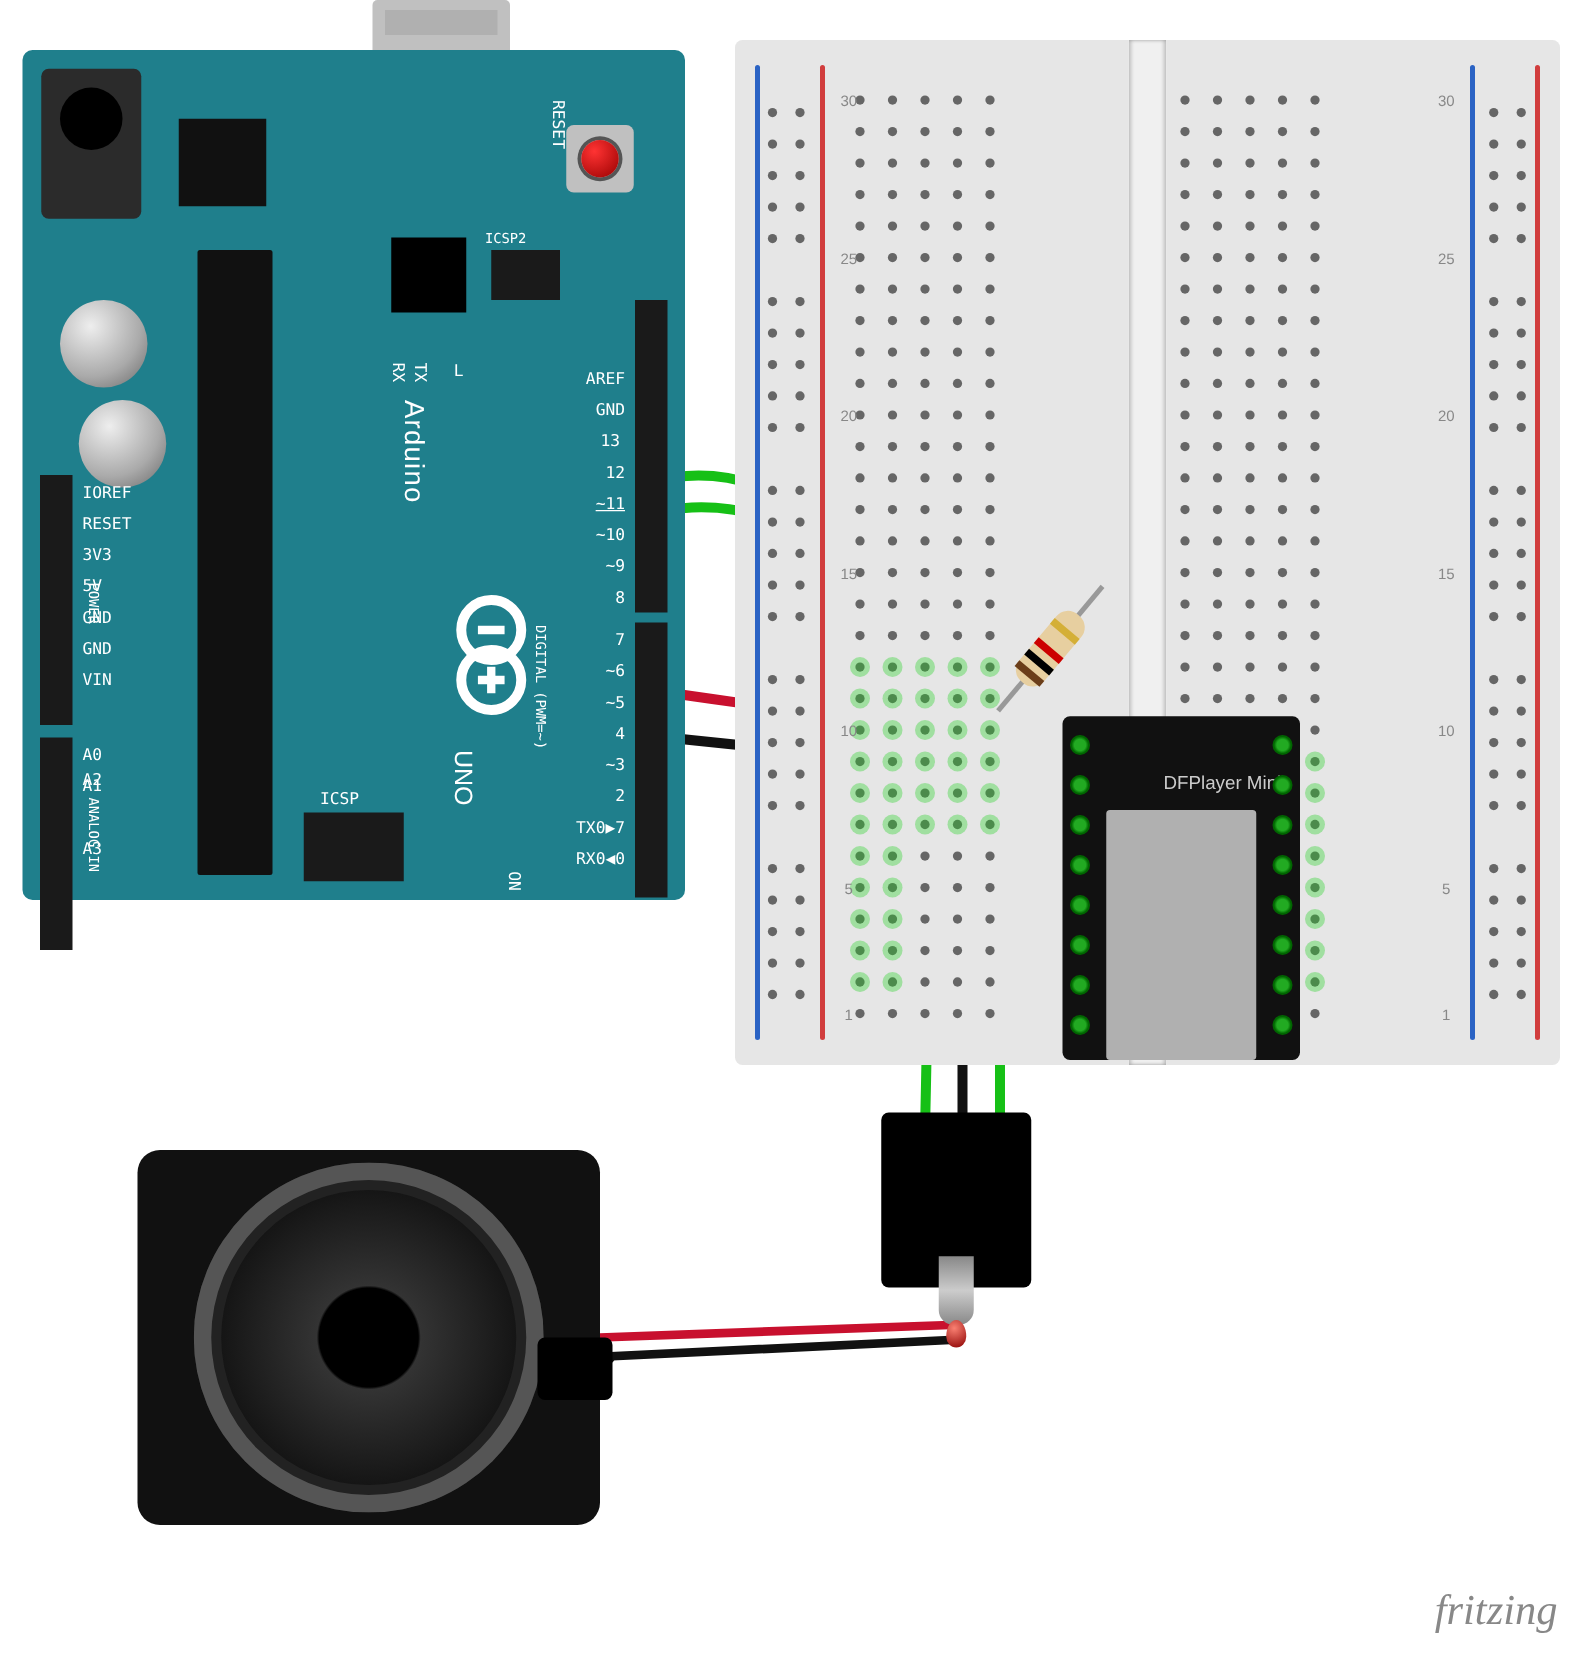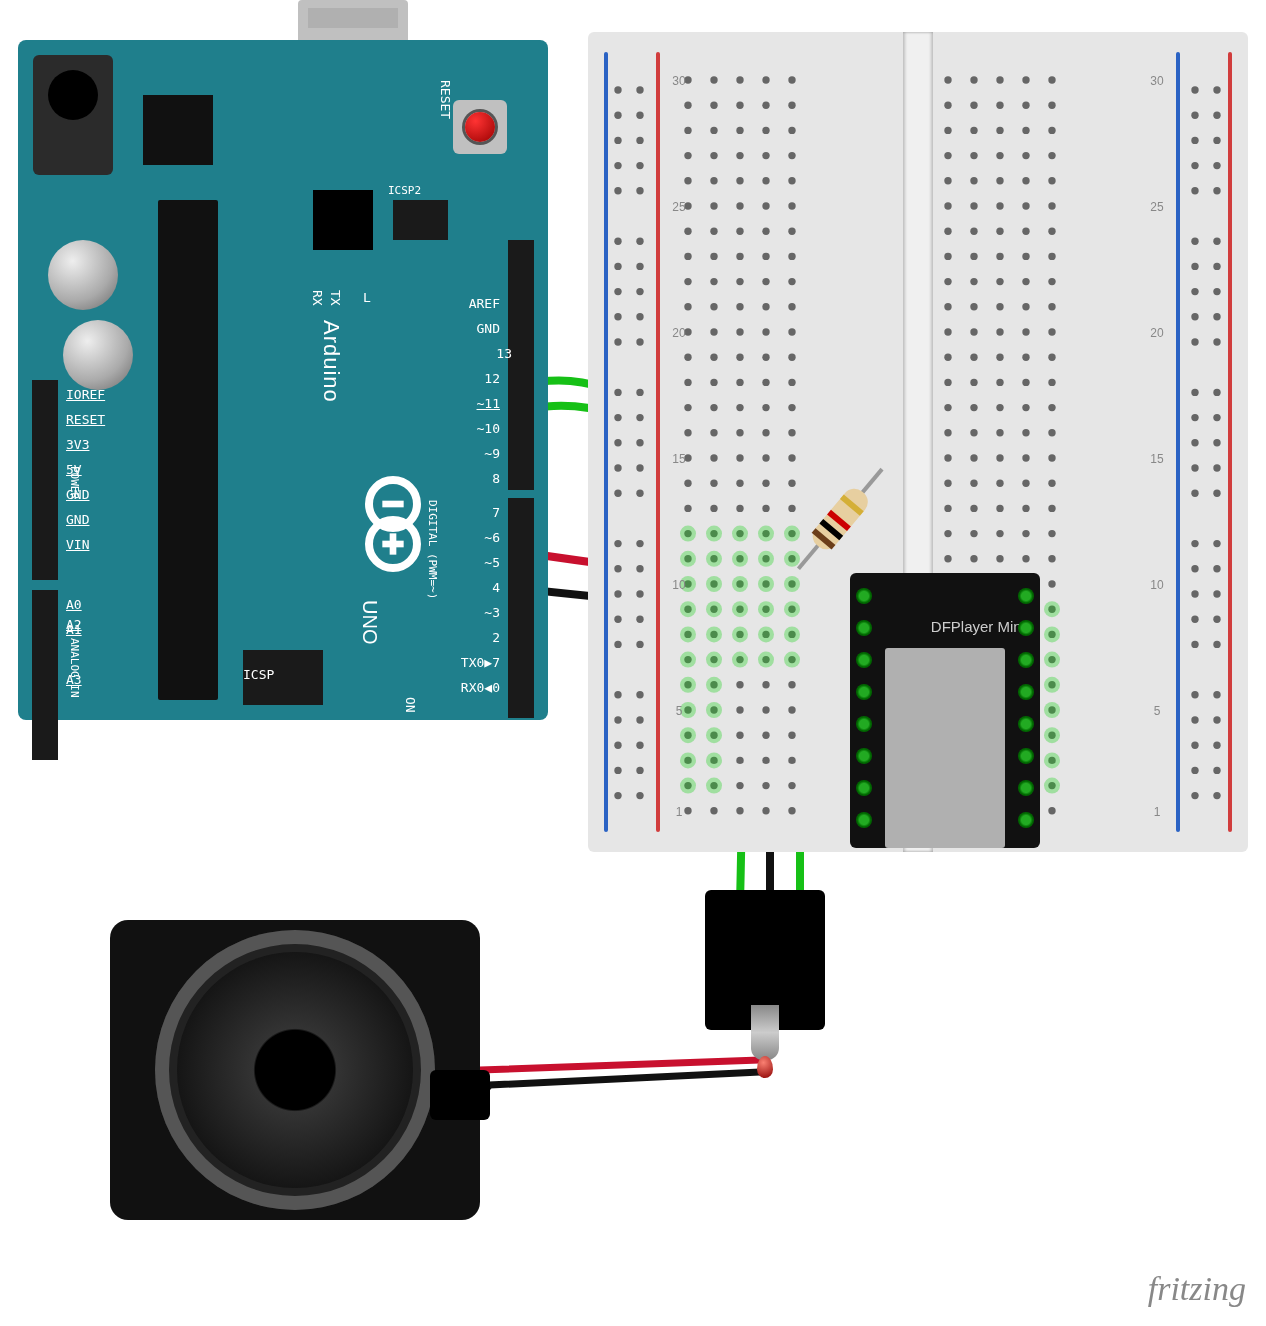--- a/index.html
+++ b/index.html
@@ -127,21 +127,21 @@
   .header-dig2 { right:14px; top:498px; height:220px; }
   .header-pwr  { left:14px;  top:380px; height:200px; }
   .header-ana  { left:14px;  top:590px; height:170px; }
 
   .pin-label {
     position:absolute;
     font-family: monospace;
     font-size: 13px;
     color: #fff;
   }
-  .pin-label.left { text-align:left;text-decoration:underline; }
+  .pin-label.left { text-align:left; }
   .pin-label.right { text-align:right; }
 
   .arduino .brand {
     position:absolute;
     left:300px; top:320px;
     writing-mode: vertical-rl;
     color:#fff;
     font-family: Arial, sans-serif;
     font-size:22px;
     letter-spacing:1px;
@@ -348,21 +348,21 @@
 
   <div class="header header-dig1"></div>
   <div class="header header-dig2"></div>
   <div class="header header-pwr"></div>
   <div class="header header-ana"></div>
 
   <div class="brand">Arduino</div>
   <div class="uno-label">UNO</div>
 
   <div class="pin-label" style="left:420px; top:80px; writing-mode:vertical-rl;">RESET</div>
-  <div class="pin-label" style="left:225px; top:632px;margin-top:35px;">ICSP</div>
+  <div class="pin-label" style="left:238px; top:632px;">ICSP</div>
   <div class="pin-label" style="left:370px; top:184px; font-size:11px;">ICSP2</div>
   <div class="pin-label" style="left:385px; top:697px; writing-mode:vertical-rl;">ON</div>
   <div class="pin-label" style="left:310px; top:290px; writing-mode:vertical-rl;">TX</div>
   <div class="pin-label" style="left:292px; top:290px; writing-mode:vertical-rl;">RX</div>
   <div class="pin-label" style="left:345px; top:290px;">L</div>
   <div class="pin-label" style="left:408px; top:500px; writing-mode:vertical-rl; font-size:11px;">DIGITAL (PWM=~)</div>
   <div class="pin-label" style="left:50px; top:466px; writing-mode:vertical-rl; font-size:11px;">POWER</div>
   <div class="pin-label" style="left:50px; top:638px; writing-mode:vertical-rl; font-size:11px;">ANALOG IN</div>
 
   <div class="pin-label left" style="left:48px; top:387px;">IOREF</div>
@@ -374,21 +374,21 @@
   <div class="pin-label left" style="left:48px; top:537px;">VIN</div>
   <div class="pin-label left" style="left:48px; top:597px;">A0</div>
   <div class="pin-label left" style="left:48px; top:622px;">A1</div>
   <div class="pin-label left" style="left:48px; top:617px;">A2</div>
   <div class="pin-label left" style="left:48px; top:672px;">A3</div>
   <div class="pin-label left" style="left:48px; top:729px;text-align:center;">A4</div>
   <div class="pin-label left" style="left:48px; top:722px;">A5</div>
 
   <div class="pin-label right" style="right:48px; top:296px;text-align:center;">AREF</div>
   <div class="pin-label right" style="right:48px; top:321px;">GND</div>
-  <div class="pin-label right" style="right:36px; top:346px;">13</div>
+  <div class="pin-label right" style="right:52px; top:346px;">13</div>
   <div class="pin-label right" style="right:48px; top:371px;">12</div>
   <div class="pin-label right" style="right:48px; top:396px;text-decoration:underline;">~11</div>
   <div class="pin-label right" style="right:48px; top:421px;">~10</div>
   <div class="pin-label right" style="right:48px; top:446px;">~9</div>
   <div class="pin-label right" style="right:48px; top:471px;">8</div>
   <div class="pin-label right" style="right:48px; top:505px;">7</div>
   <div class="pin-label right" style="right:48px; top:530px;">~6</div>
   <div class="pin-label right" style="right:48px; top:555px;">~5</div>
   <div class="pin-label right" style="right:48px; top:580px;">4</div>
   <div class="pin-label right" style="right:48px; top:605px;">~3</div>

